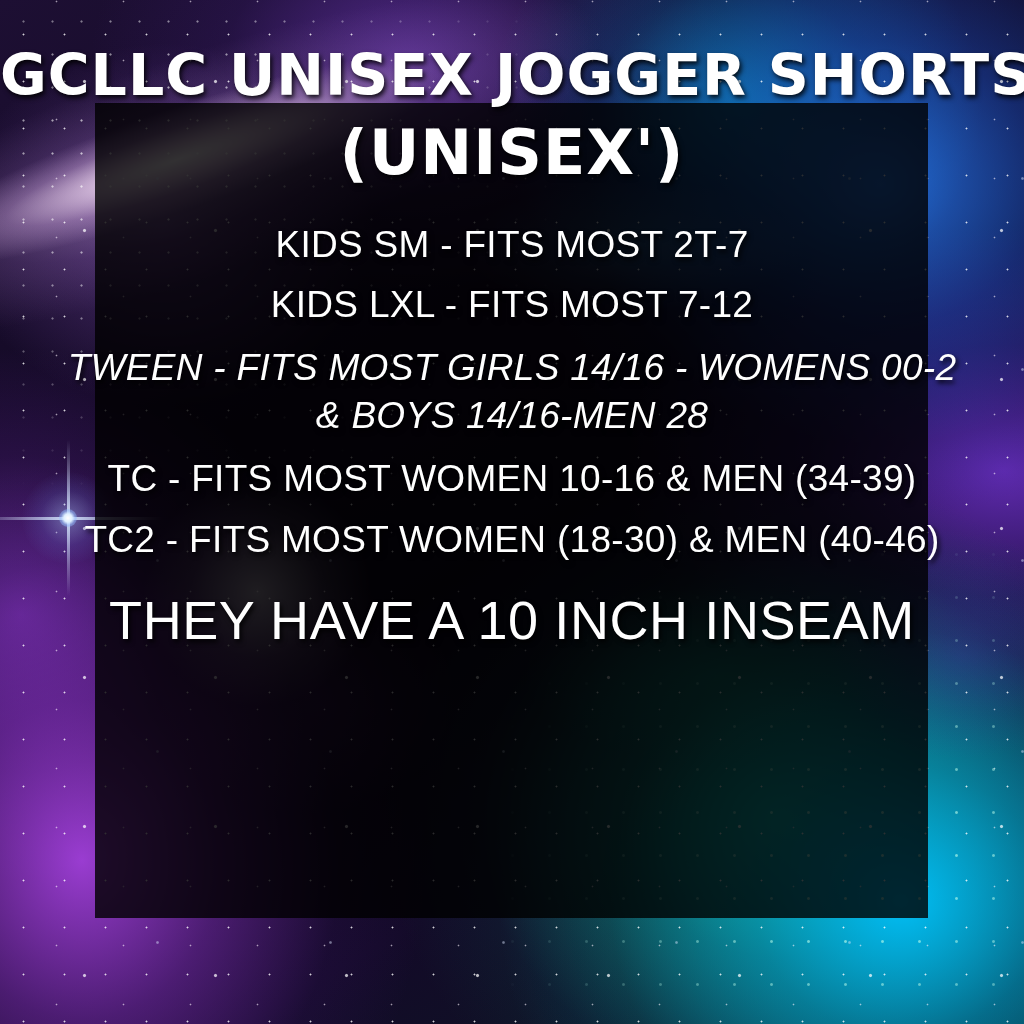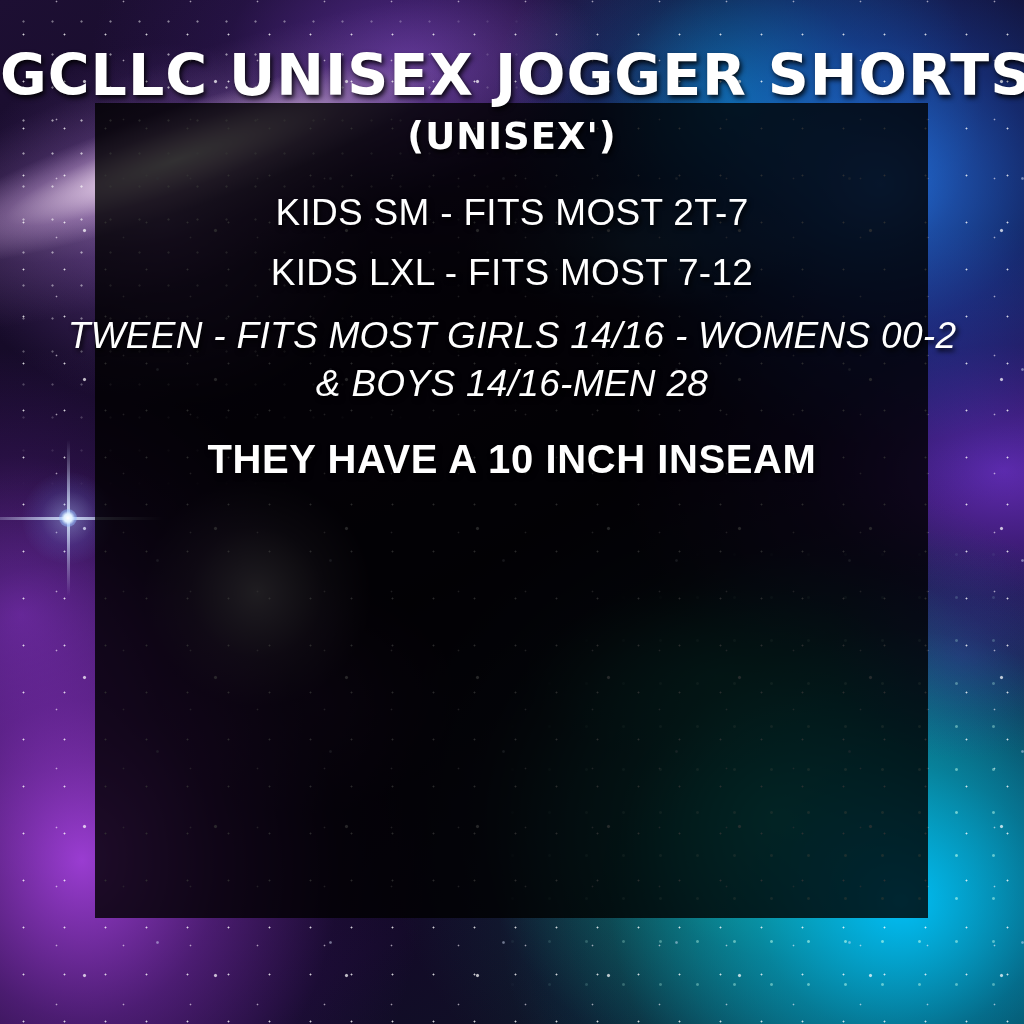--- a/index.html
+++ b/index.html
@@ -142,21 +142,21 @@
     letter-spacing: 1px;
     text-align: center;
     width: 1024px;
     text-shadow: 2px 3px 5px rgba(0,0,0,0.85);
     white-space: nowrap;
   }
   .title-sub {
     color: #ffffff;
     font-family: "DejaVu Sans", sans-serif;
     font-weight: bold;
-    font-size: 37px;
+    font-size: 62px;
     line-height: 1.28;
     letter-spacing: 1px;
     text-align: center;
     width: 1024px;
     text-shadow: 2px 3px 5px rgba(0,0,0,0.85);
     margin-bottom: 12px;
   }
   .line {
     color: #ffffff;
     font-family: "Liberation Sans", sans-serif;
@@ -165,22 +165,22 @@
     line-height: 1.12;
     letter-spacing: 0.3px;
     text-align: center;
     width: 1016px;
     text-shadow: 2px 3px 5px rgba(0,0,0,0.9);
     white-space: nowrap;
     margin: 19px 0 0 0;
   }
   .line.wrap { white-space: normal; width: 900px; line-height: 1.28; font-style: italic; }
   .line.emphasis {
-    font-weight: bold;
-    font-size: 40px;
+    font-weight: normal;
+    font-size: 54px;
     letter-spacing: 0.6px;
     margin-top: 30px;
   }
 </style>
 </head>
 <body>
 
 <div id="poster">
 
   <div class="bg-layer" id="bg-base"></div>
@@ -201,17 +201,19 @@
   <div id="text-panel"></div>
 
   <div id="content">
 
     <div class="title">GCLLC UNISEX JOGGER SHORTS</div>
     <div class="title-sub">(UNISEX')</div>
 
     <div class="line">KIDS SM - FITS MOST 2T-7</div>
     <div class="line">KIDS LXL - FITS MOST 7-12</div>
     <div class="line wrap">TWEEN - FITS MOST GIRLS 14/16 - WOMENS 00-2 &amp; BOYS 14/16-MEN 28</div>
+    <div class="line">TC - FITS MOST WOMEN 10-16 &amp; MEN (34-39)</div>
+    <div class="line">TC2 - FITS MOST WOMEN (18-30) &amp; MEN (40-46)</div>
 
     <div class="line emphasis">THEY HAVE A 10 INCH INSEAM</div>
 
   </div>
 </div>
 
 </body></html>

